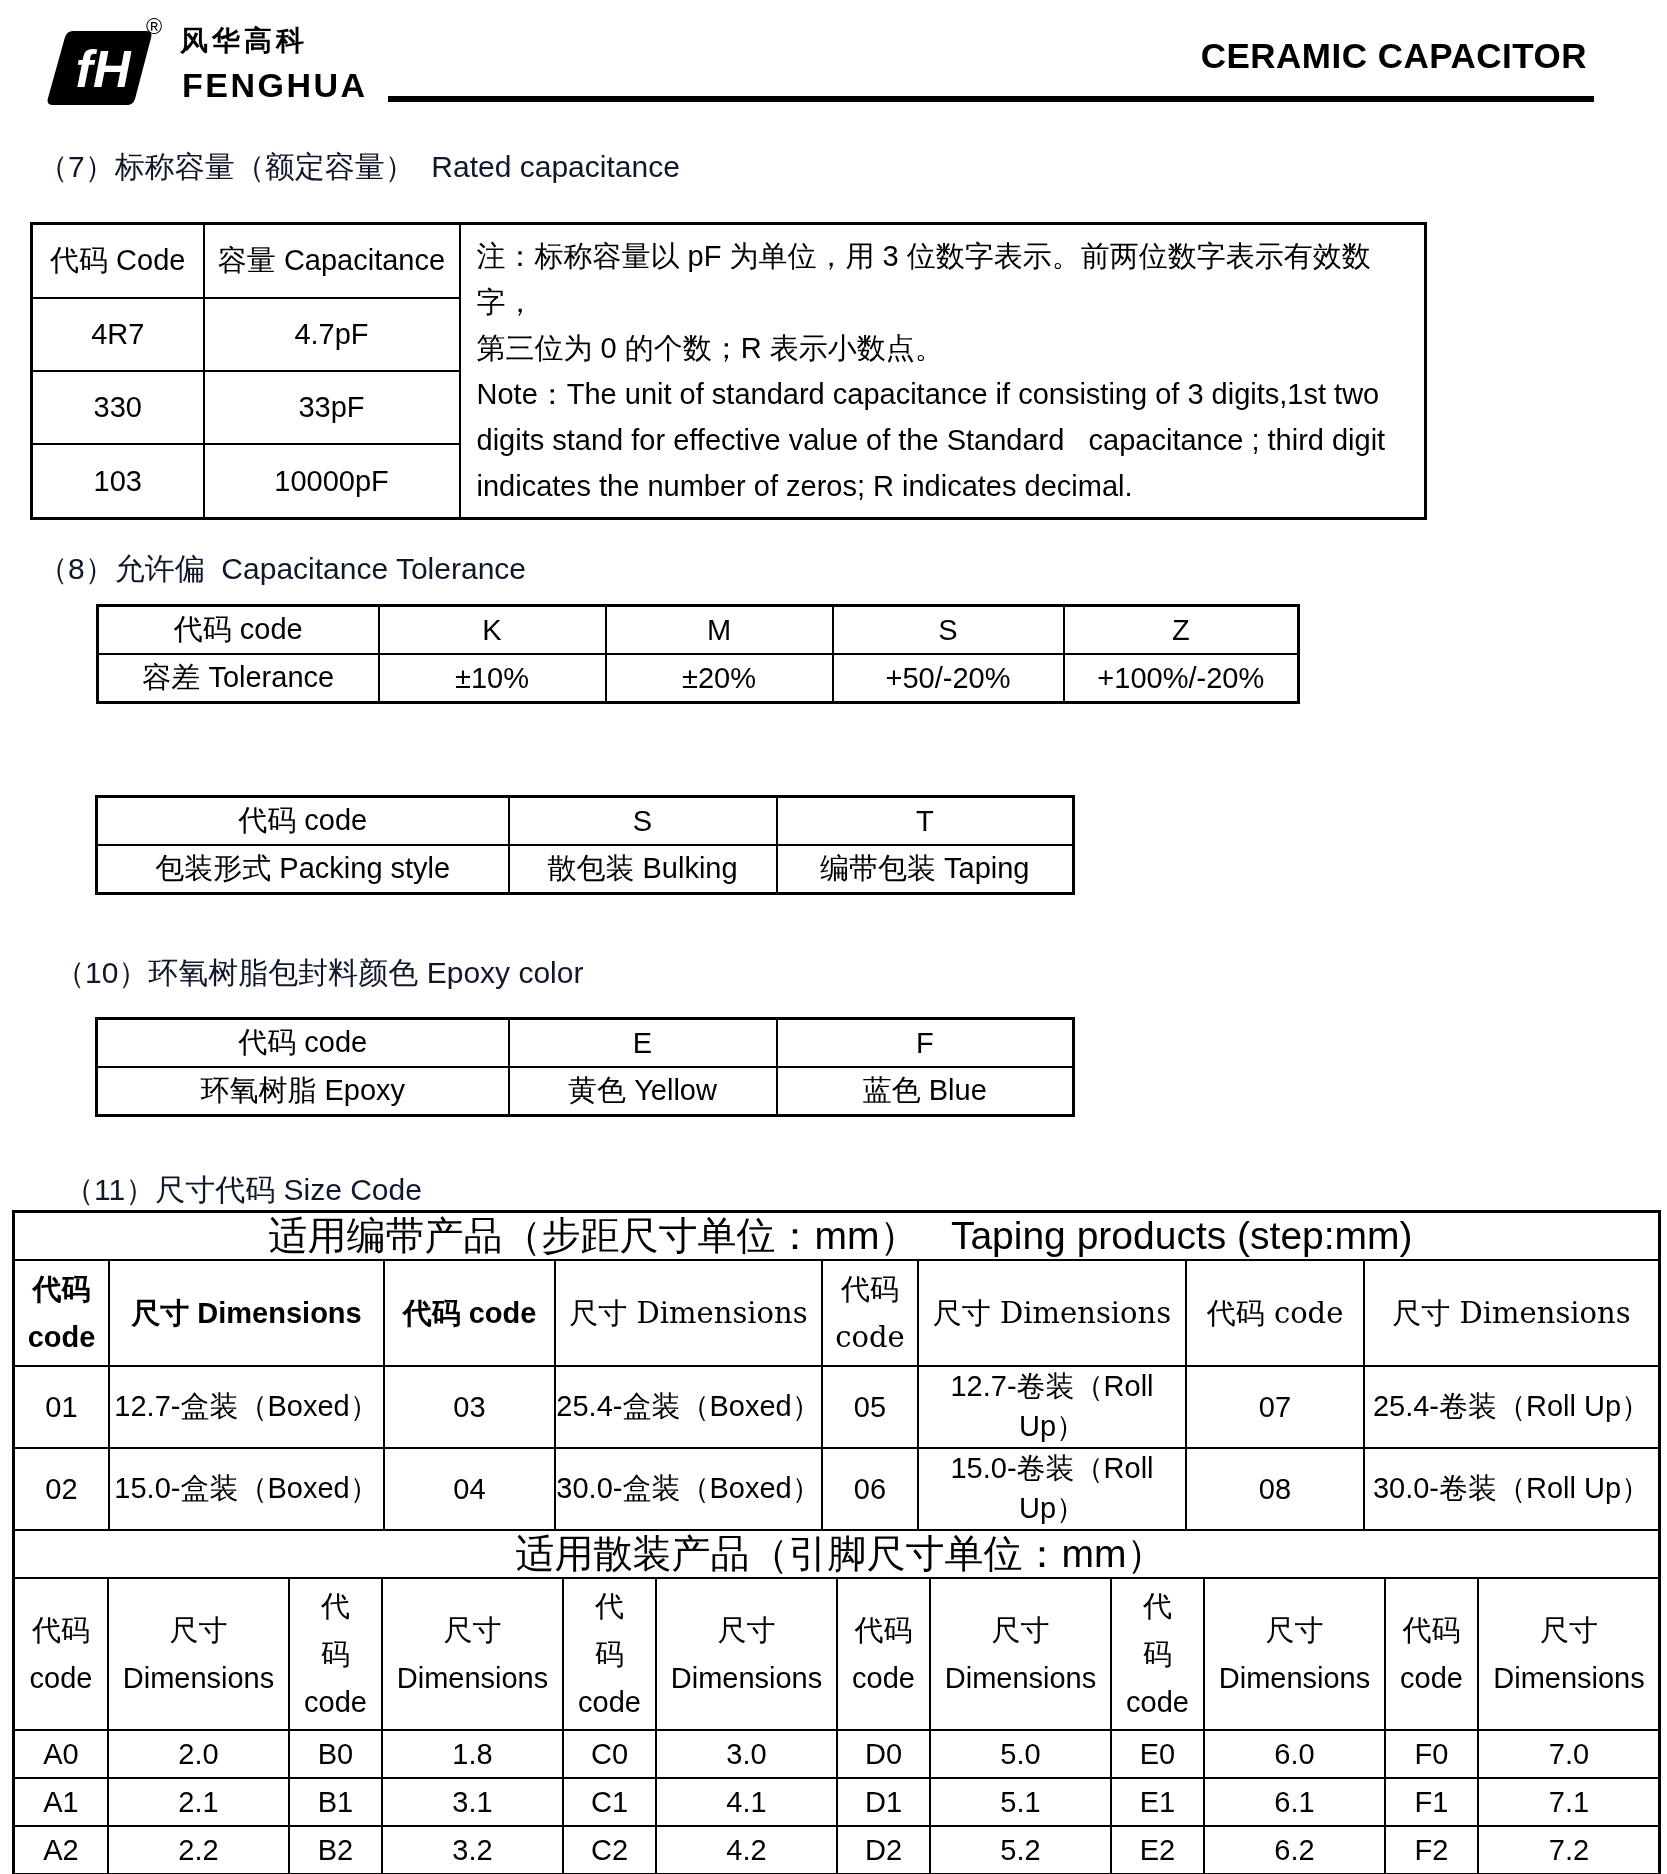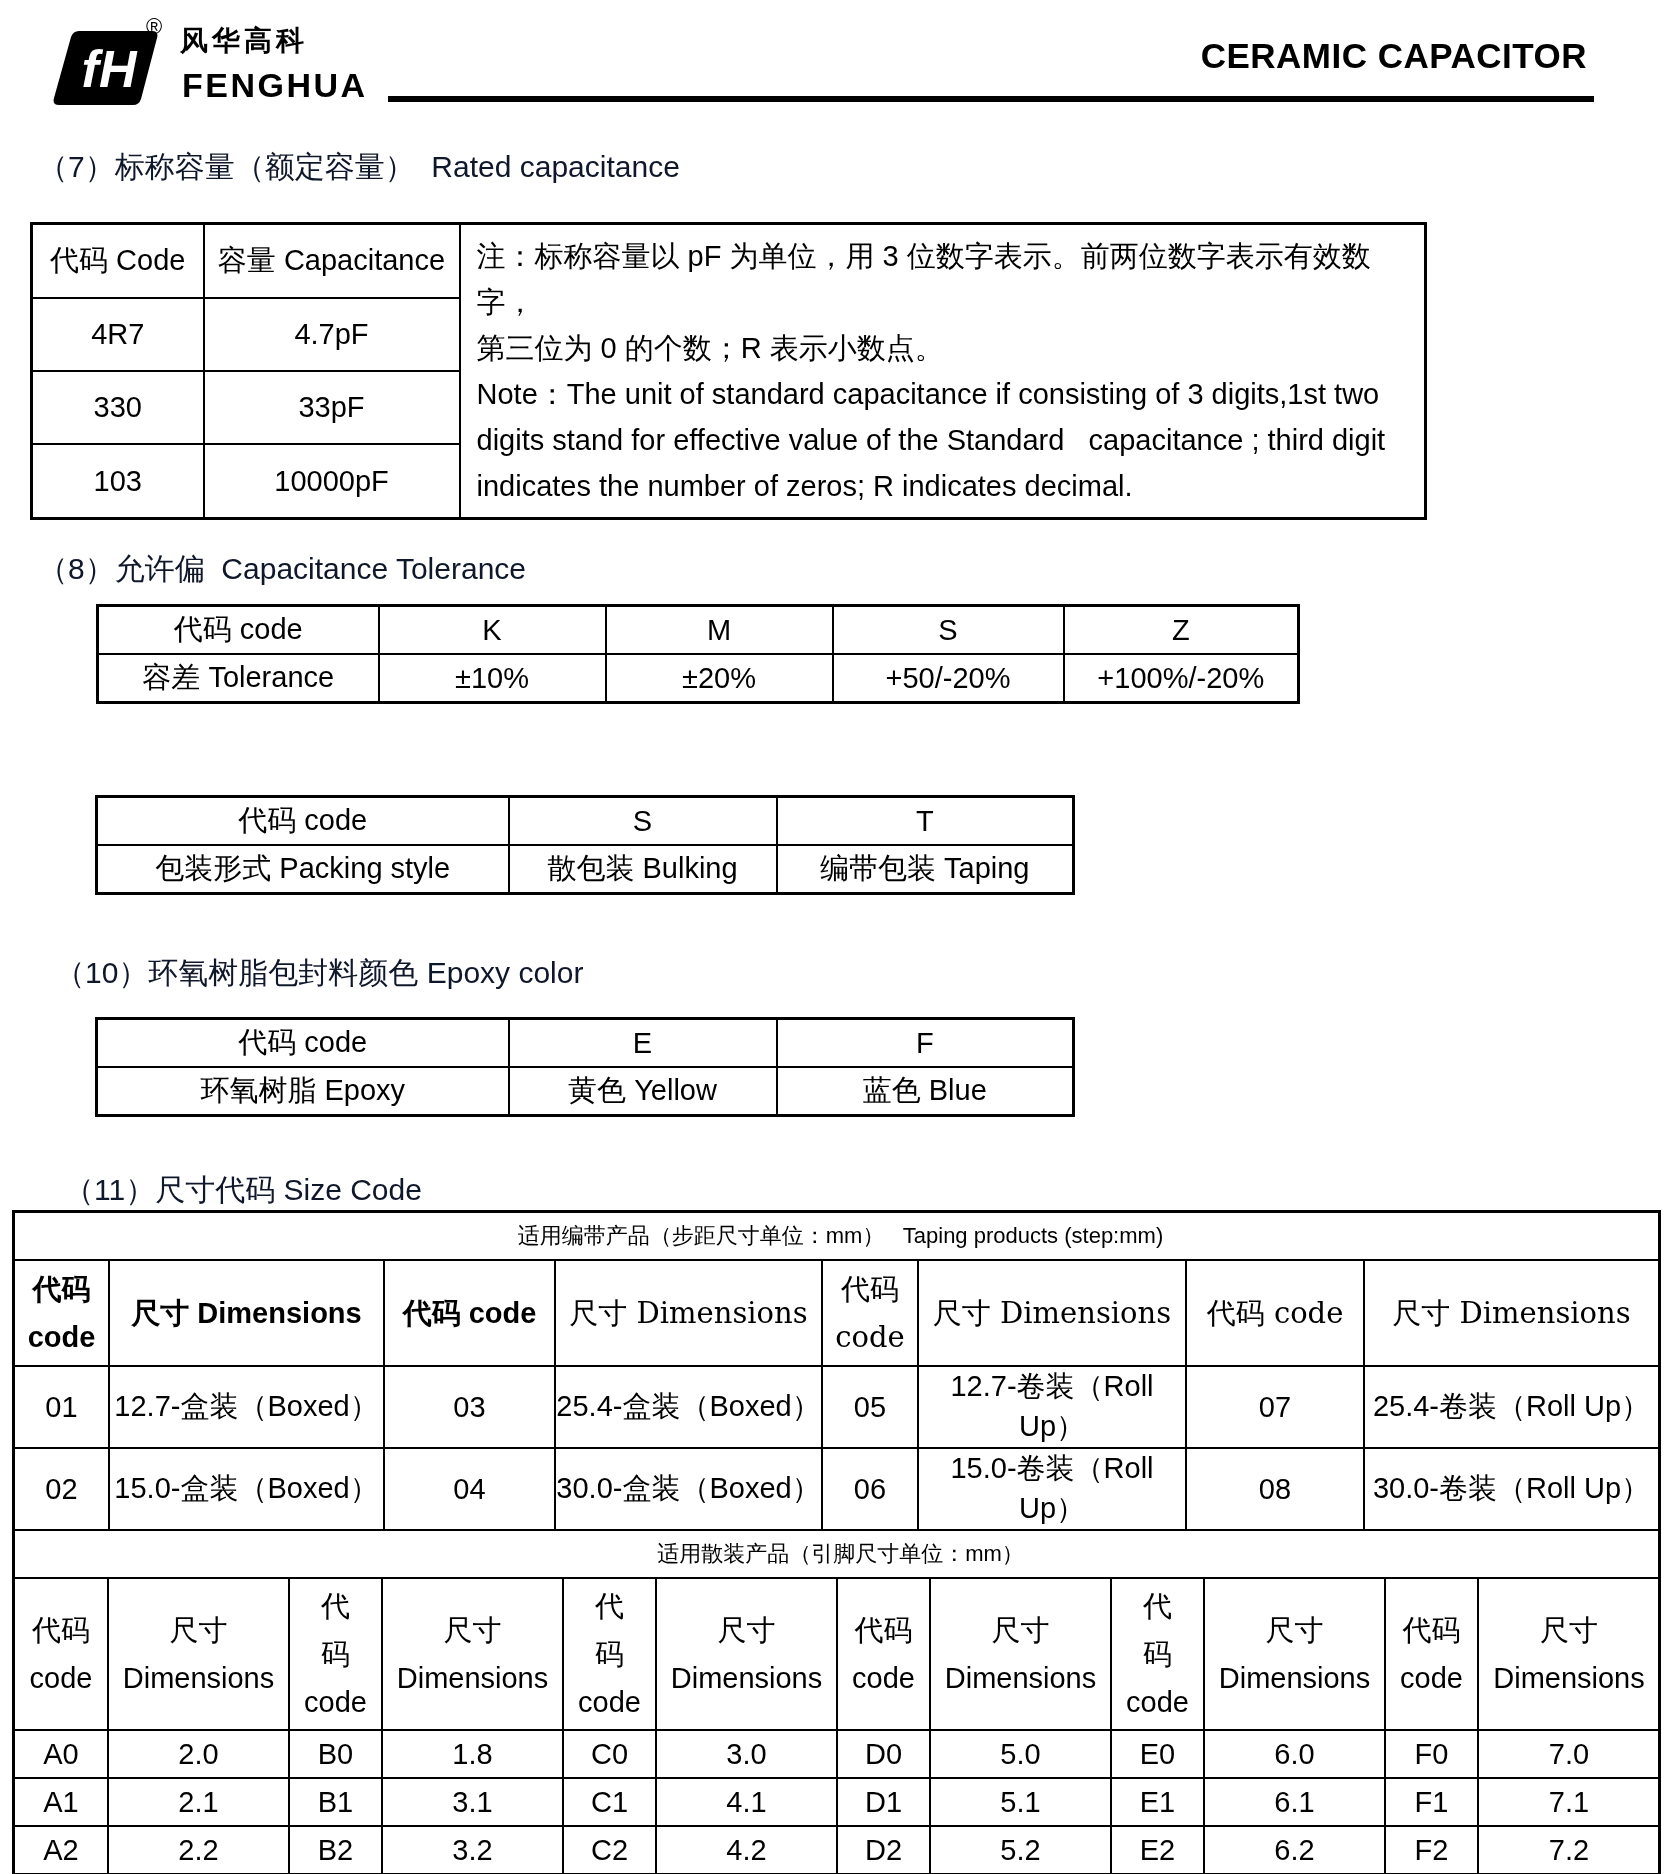--- a/index.html
+++ b/index.html
@@ -4,32 +4,32 @@
 <style>
   html,body{margin:0;padding:0;background:#888;}
   .page{position:relative;width:1667px;height:1874px;background:#fff;color:#000;
         font-family:"Liberation Sans",sans-serif;overflow:hidden;margin:0 auto;}
   .heading{position:absolute;font-size:30px;color:#0f172a;white-space:pre;}
   .title{position:absolute;top:36px;right:80px;font-size:35px;font-weight:700;letter-spacing:0.5px;}
   .rule{position:absolute;left:388px;top:96px;width:1206px;height:6px;background:#000;}
   .logo-cn{position:absolute;left:180px;top:22px;font-size:28px;font-weight:700;letter-spacing:4px;}
   .logo-en{position:absolute;left:182px;top:66px;font-size:34px;font-weight:600;letter-spacing:2.5px;}
   .logo-reg{position:absolute;left:146px;top:14px;font-size:22px;}
-  .logo-mark{position:absolute;left:52px;top:28px;}
+  .logo-mark{position:absolute;left:46px;top:28px;}
 
   table{border-collapse:collapse;table-layout:fixed;}
   .tbl{position:absolute;border:3px solid #000;}
   .tbl td{border:2px solid #000;text-align:center;vertical-align:middle;font-size:29px;padding:0;overflow:hidden;}
   .pre{white-space:pre-line;}
   .note-cell{text-align:left !important;padding:8px 16px !important;font-size:28px;
              line-height:46px;white-space:pre-wrap !important;}
 
   .bigwrap{position:absolute;left:12px;top:1210px;width:1643px;border:3px solid #000;background:#fff;}
   .span-row{height:46px;display:flex;align-items:center;justify-content:center;
-            border-bottom:2px solid #000;font-size:22px;white-space:pre;padding-left:8px;}
+            border-bottom:2px solid #000;font-size:39px;white-space:pre;padding-left:8px;}
   .inner{width:100%;}
   .inner td{border:2px solid #000;text-align:center;vertical-align:middle;font-size:29px;padding:0;overflow:hidden;}
   .inner td:first-child{border-left:none;}
   .inner td:last-child{border-right:none;}
   .inner tr:first-child td{border-top:none;}
   tr.hdr1 td{height:104px;line-height:48px;}
   tr.hdr2 td{height:150px;line-height:48px;}
   tr.dr td{height:45px;}
   tr.dr2 td{height:46px;}
   .b{font-weight:700;}

